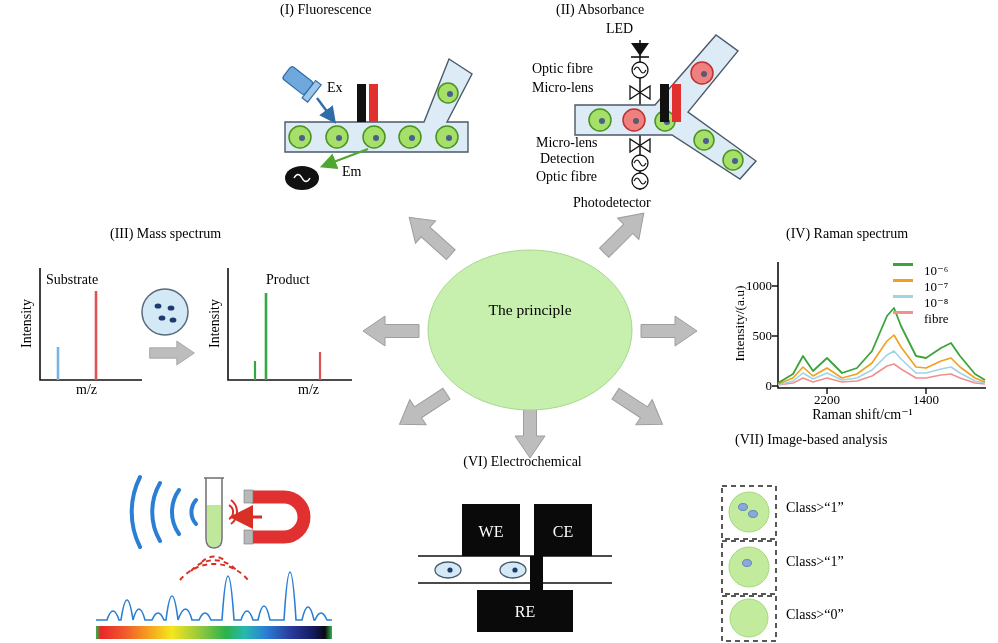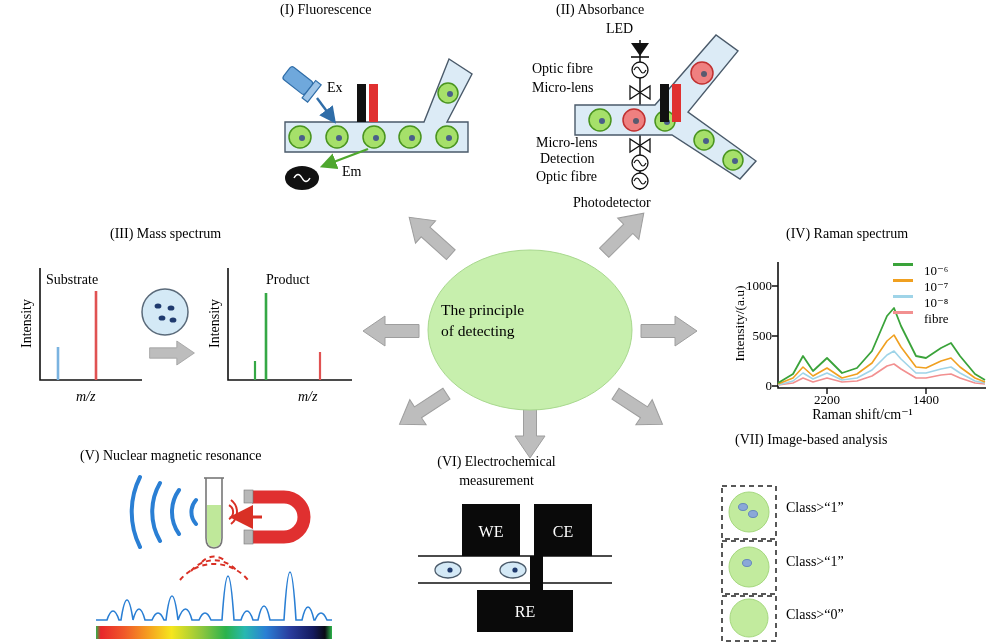--- a/index.html
+++ b/index.html
@@ -3,27 +3,27 @@
 <meta charset="utf-8">
 <style>
   html,body{margin:0;padding:0;background:#fff;}
   #canvas{position:relative;width:998px;height:643px;background:#fff;overflow:hidden;
           font-family:"Liberation Serif","DejaVu Serif",serif;color:#000;}
   svg{position:absolute;left:0;top:0;}
   .lbl{position:absolute;white-space:nowrap;font-size:14px;line-height:15px;}
   .t15{font-size:14px;}
   .t13{font-size:13px;}
   .rot{transform:rotate(-90deg);}
-  .italic{font-style:italic;margin-top:7px;}
+  .italic{}
   .ctr{text-align:center;}
   .rt{text-align:right;}
   .legend{position:absolute;display:flex;flex-direction:column;gap:1px;}
   .lgrow{display:flex;align-items:flex-start;gap:11px;height:15px;font-size:13px;}
   .lgline{width:20px;height:2.5px;display:inline-block;}
-  .center-text{position:absolute;left:441px;top:299px;width:178px;text-align:left;
+  .center-text{position:absolute;left:441px;top:299px;width:178px;text-align:center;
                font-size:15.5px;line-height:21px;}
 </style>
 </head>
 <body>
 
 <div id="canvas">
 
 <svg width="998" height="643" viewBox="0 0 998 643">
   <defs>
     <marker id="ah-blue" viewBox="0 0 10 10" refX="8" refY="5" markerWidth="7" markerHeight="7" orient="auto">
@@ -253,24 +253,22 @@
     <g>
       <circle cx="749" cy="618" r="19" fill="#c2eb9e" stroke="#a5d87e" stroke-width="1"></circle>
     </g>
   </g>
 </svg>
 
 <div class="lbl t15" style="left:280px;top:2px">(I) Fluorescence</div>
 <div class="lbl t15" style="left:556px;top:2px">(II) Absorbance</div>
 <div class="lbl t15" style="left:110px;top:226px">(III) Mass spectrum</div>
 <div class="lbl t15" style="left:786px;top:226px">(IV) Raman spectrum</div>
-<div class="lbl t15" style="left:80px;top:448px">(V) Nuclear magnetic resonance</div>
-<div class="lbl t15 ctr" style="left:404px;top:452px;width:185px;white-space:normal;line-height:19px">
+<div class="lbl t15 ctr" style="left:430px;top:452px;width:185px;white-space:normal;line-height:19px">
   <div>(VI) Electrochemical</div>
-  <div>measurement</div>
 </div>
 <div class="lbl t15" style="left:735px;top:432px">(VII) Image-based analysis</div>
 
 <div class="lbl" style="left:327px;top:80px">Ex</div>
 <div class="lbl" style="left:342px;top:164px">Em</div>
 
 <div class="lbl" style="left:606px;top:21px">LED</div>
 <div class="lbl" style="left:532px;top:61px">Optic fibre</div>
 <div class="lbl" style="left:532px;top:80px">Micro-lens</div>
 <div class="lbl" style="left:536px;top:135px">Micro-lens</div>
@@ -310,16 +308,15 @@
         <span>fibre</span>
       </div>
 </div>
 
 <div class="lbl t15" style="left:786px;top:500px">Class&gt;“1”</div>
 <div class="lbl t15" style="left:786px;top:554px">Class&gt;“1”</div>
 <div class="lbl t15" style="left:786px;top:607px">Class&gt;“0”</div>
 
 <div class="center-text">
   <div>The principle</div>
-  <div>of detecting</div>
 </div>
 
 </div>
 
 </body></html>

